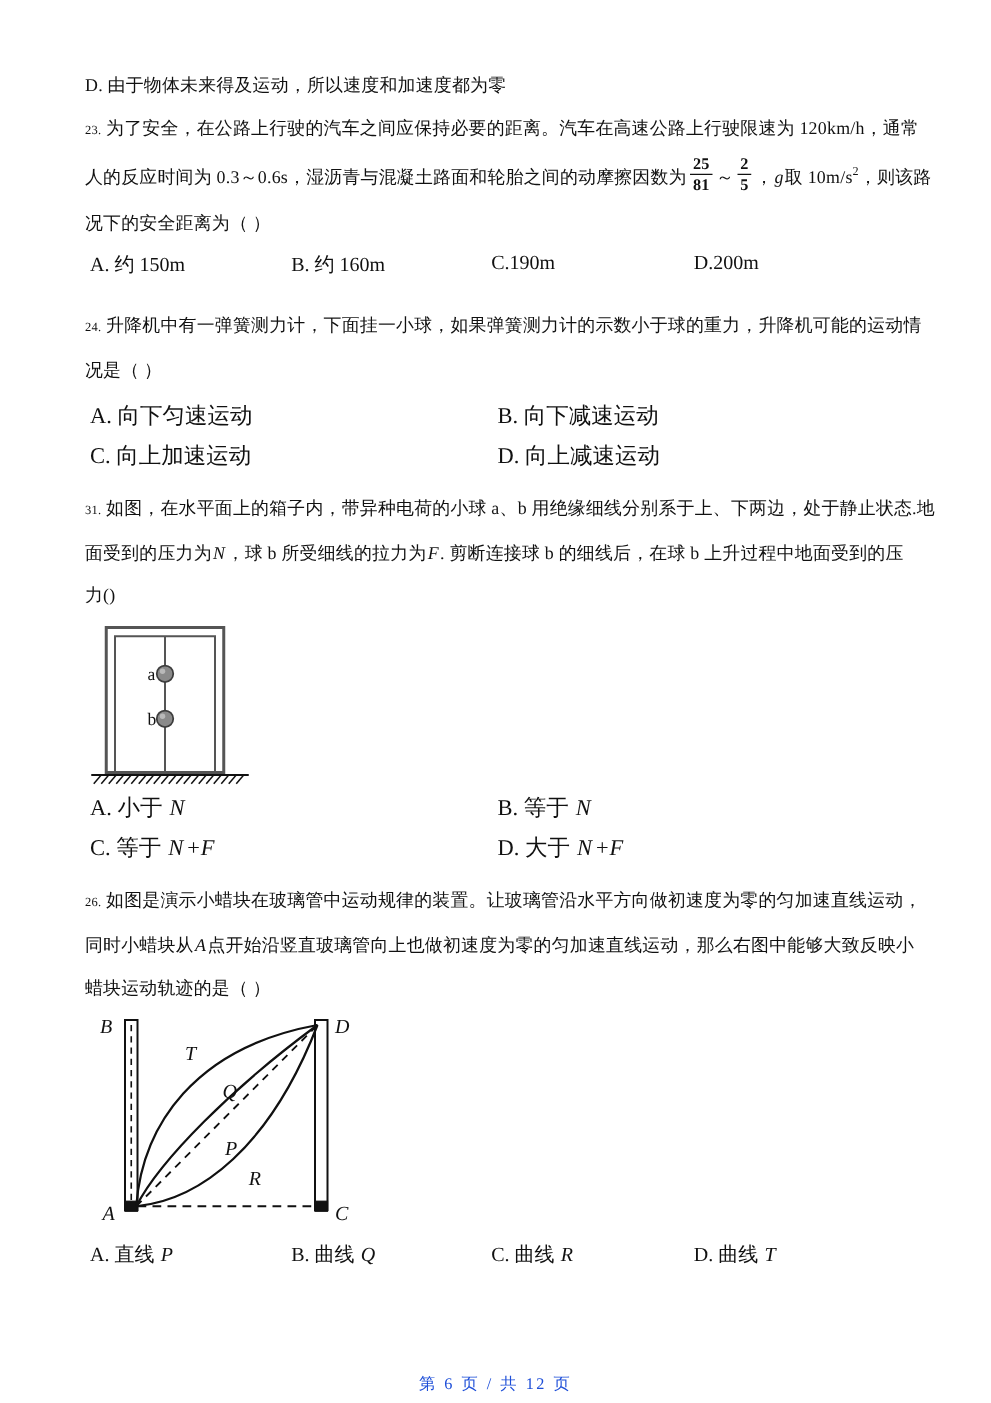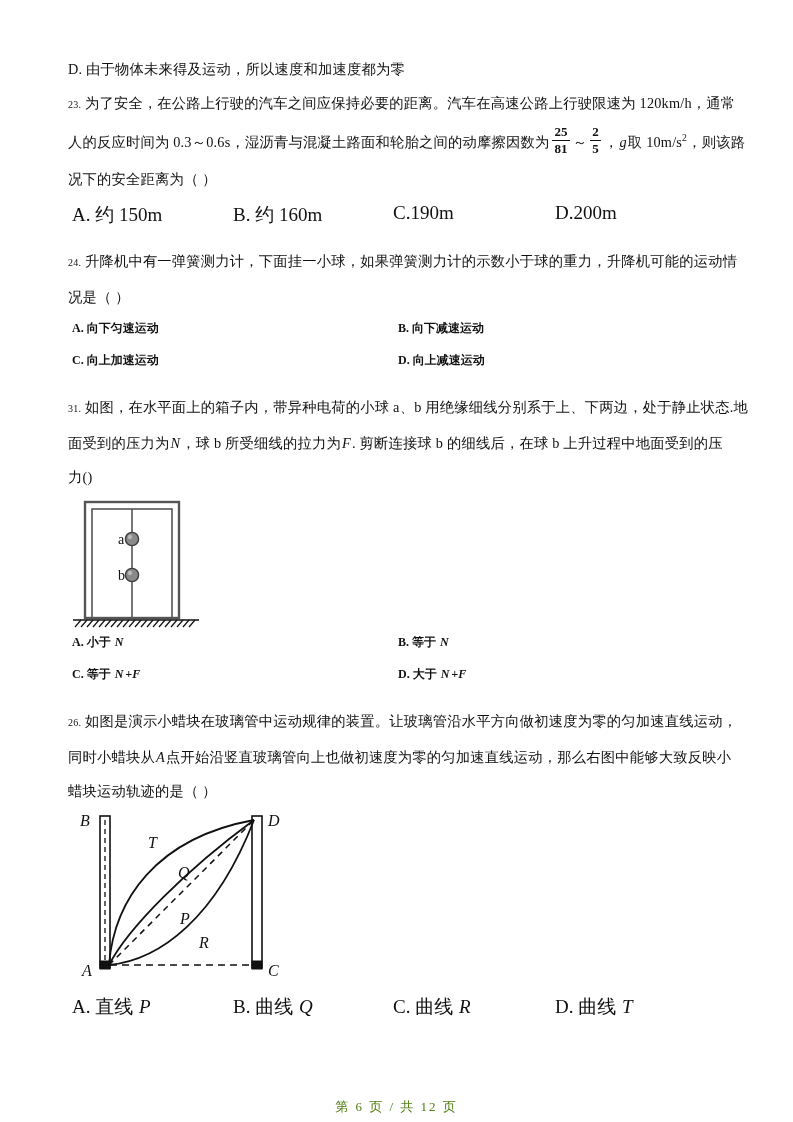--- a/index.html
+++ b/index.html
@@ -68,57 +68,56 @@
     display: block;
     padding: 1px 2px 0 2px;
   }
 
   sup { font-size: 0.68em; vertical-align: super; line-height: 0; }
 
   
   .opts4 {
     position: relative;
     height: 30px;
-    font-size: 19px;
+    font-size: 16px;
   }
   .opts4 > span {
     position: absolute;
     top: 0;
     white-space: nowrap;
   }
   .o4a { left: 4px; }
   .o4b { left: 165px; }
   .o4c { left: 325px; }
   .o4d { left: 487px; }
 
   .opts2 {
     position: relative;
     height: 32px;
-    font-size: 12px;
-    font-weight: bold;
+    font-size: 18px;
   }
   .opts2 > span {
     position: absolute;
     top: 0;
     white-space: nowrap;
   }
   .o2l { left: 4px; }
   .o2r { left: 330px; }
 
   .figwrap { position: relative; }
 
   .footer {
     position: absolute;
     left: 0;
     top: 1098px;
     width: 793px;
     text-align: center;
     font-size: 13px;
     letter-spacing: 2px;
-    color: #4d7c0f;
+    color: #1d4ed8;
   }
 
   svg { display: block; }
 </style>
 </head>
 <body>
 
 <div class="page">
 
   <div class="content">

